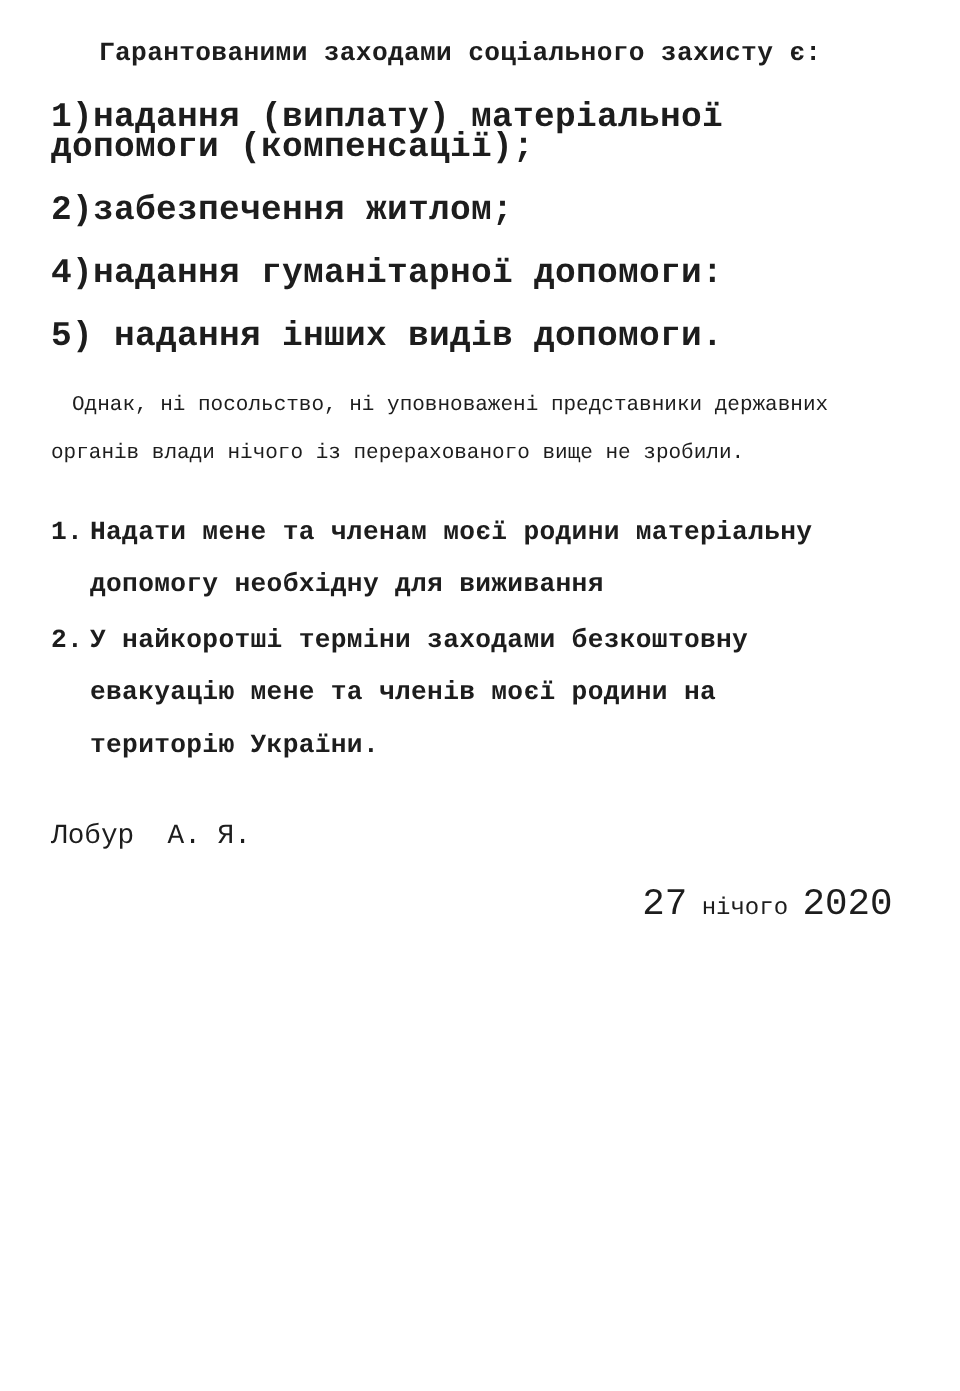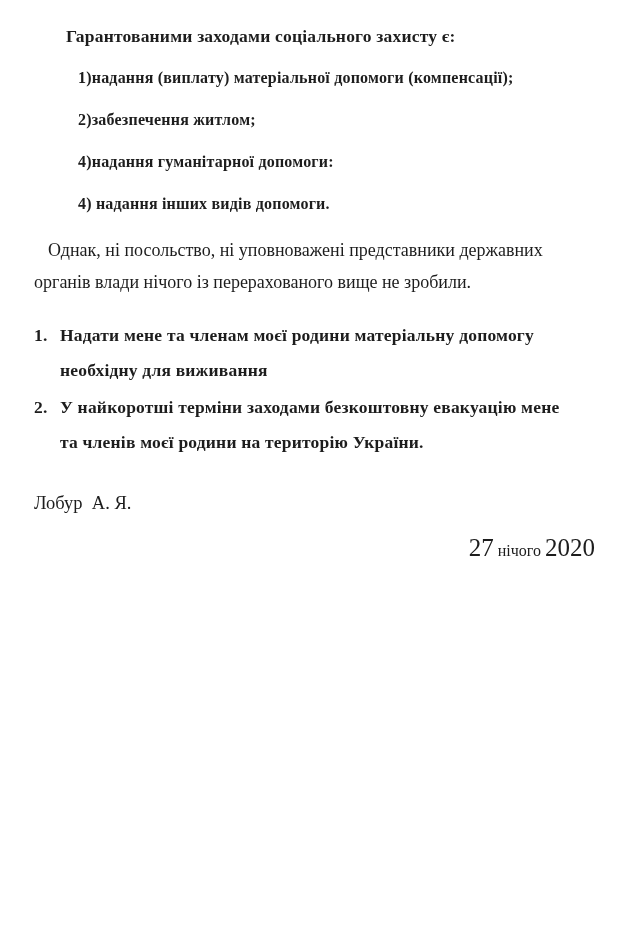--- a/index.html
+++ b/index.html
@@ -6,45 +6,44 @@
     margin: 0;
     padding: 0;
     background: #ffffff;
   }
   .page {
     position: relative;
     width: 640px;
     height: 927px;
     background: #ffffff;
     color: #1d1d1d;
-    font-family: Liberation Serif, serif;
+    font-family: Liberation Mono, monospace;
     box-sizing: border-box;
     padding: 26px 40px 0 34px;
     overflow: hidden;
   }
   p { margin: 0; }
 
   .intro {
     font-size: 17.5px;
     font-weight: bold;
     line-height: 20px;
     text-indent: 32px;
     letter-spacing: 0.2px;
   }
   .g-item {
-    font-size: 16px;
+    font-size: 23px;
     font-weight: bold;
     line-height: 20px;
     margin-top: 22px;
     letter-spacing: 0.2px;
-    margin-left: 44px;
   }
   .para-remark {
     margin-top: 20px;
-    font-size: 18px;
+    font-size: 14px;
     line-height: 32px;
     text-indent: 14px;
     padding-right: 26px;
   }
   .para-considering {
     margin-top: 5px;
     font-size: 18px;
     line-height: 24px;
   }
   .request-heading {
@@ -102,21 +101,21 @@
 
   <p class="intro">Гарантованими заходами соціального захисту є:</p>
 
   <p class="g-item">1)надання (виплату) матеріальної допомоги (компенсації);</p>
 
   <p class="g-item">2)забезпечення житлом;</p>
 
 
   <p class="g-item">4)надання гуманітарної допомоги:</p>
 
-  <p class="g-item">4) надання інших видів допомоги.</p>
+  <p class="g-item">5) надання інших видів допомоги.</p>
 
   <p class="para-remark">Однак, ні посольство, ні уповноважені представники державних органів влади нічого із перерахованого вище не зробили.</p>
 
 
 
   <div class="request-list">
 
     <div class="req-item">
       <span class="req-num">1.</span>
       <span class="req-text">Надати мене та членам моєї родини матеріальну допомогу необхідну для виживання</span>

